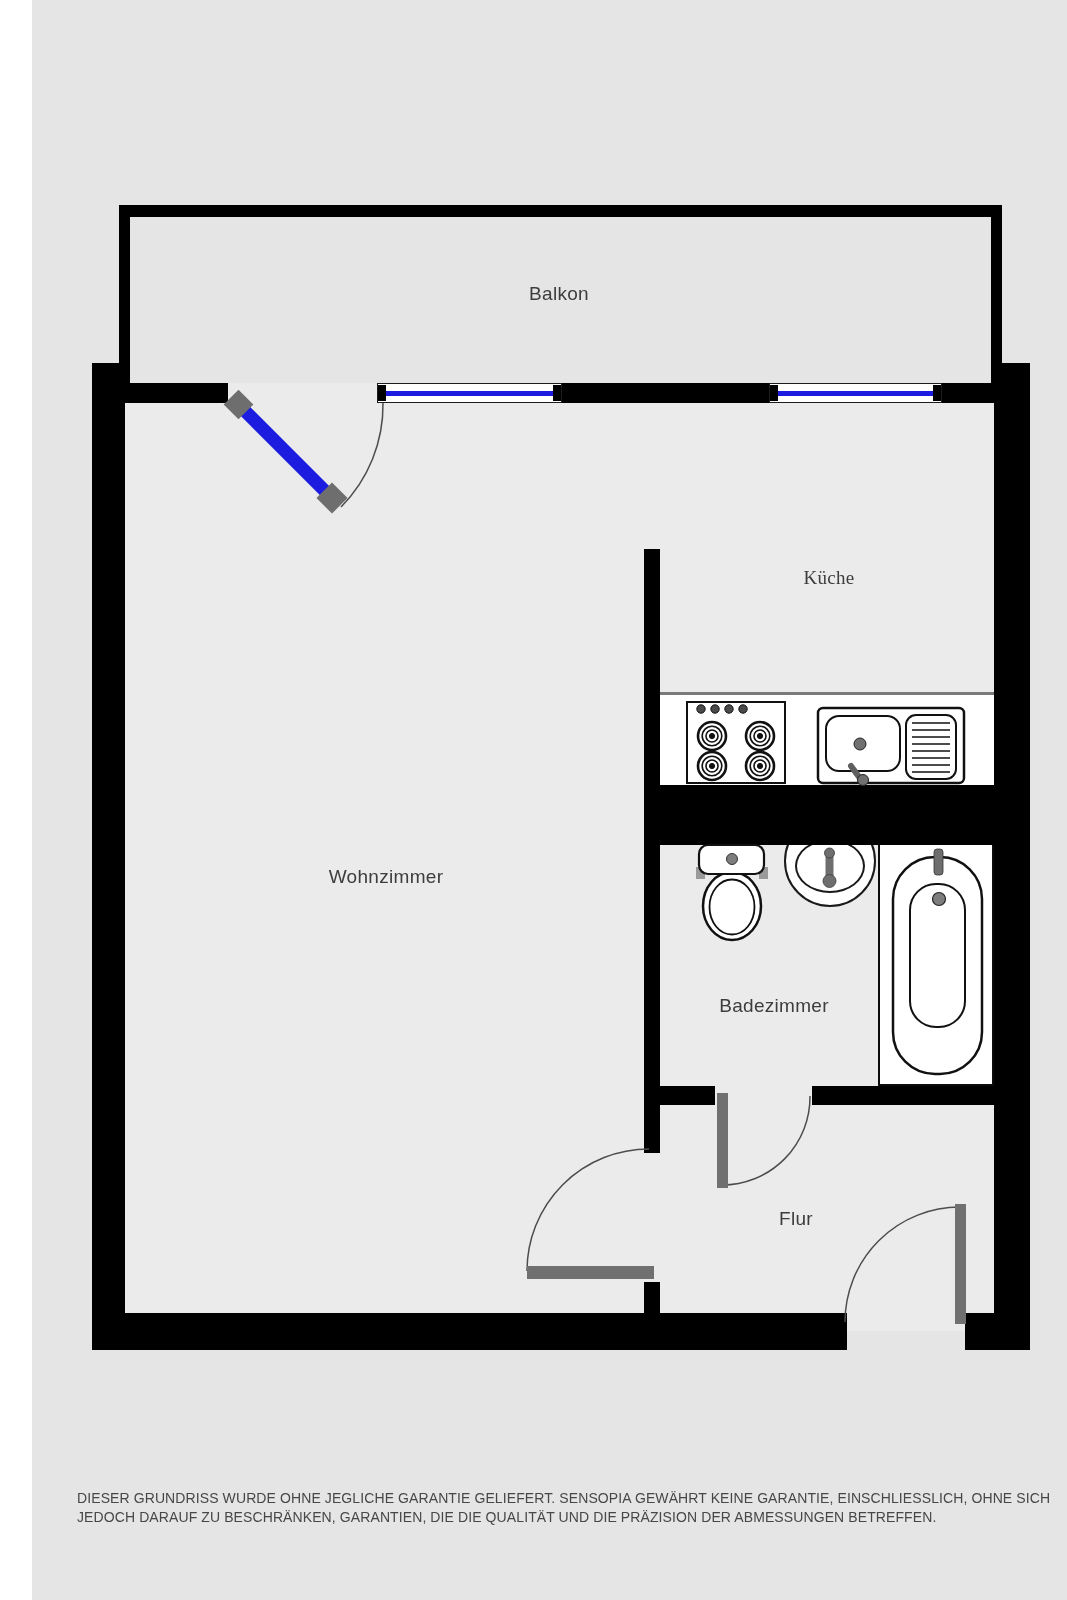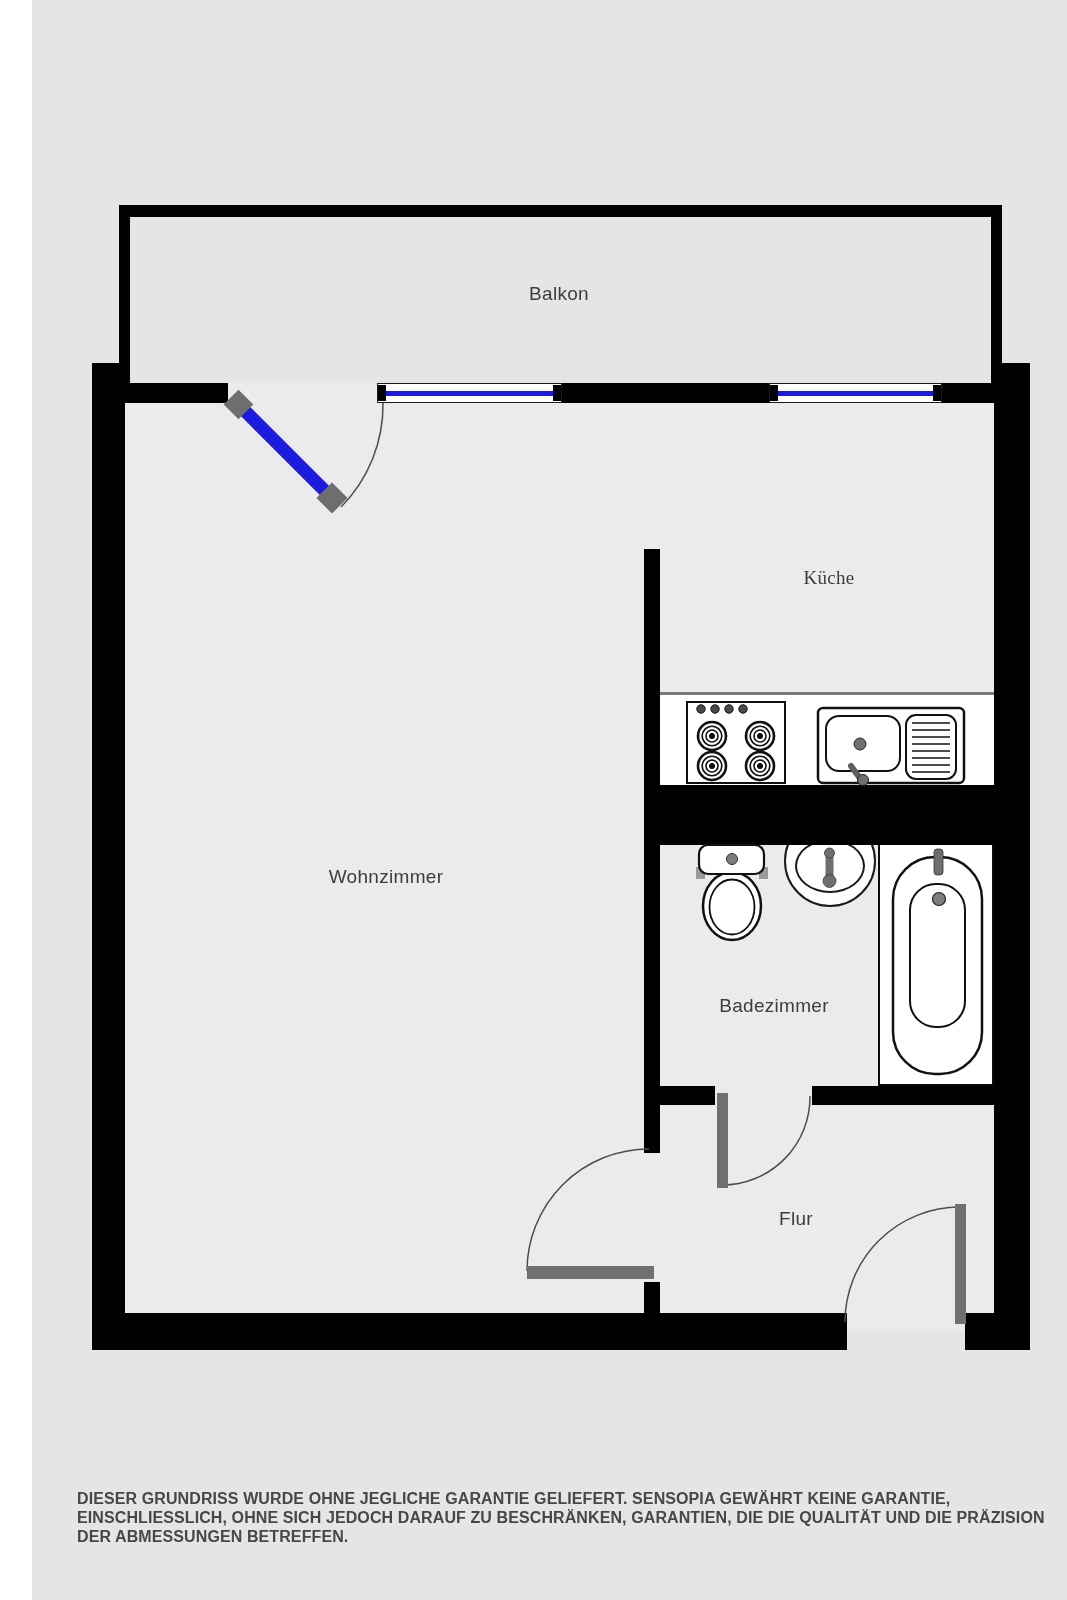--- a/index.html
+++ b/index.html
@@ -8,21 +8,21 @@
   .abs{position:absolute;}
   .wall{position:absolute;background:#000000;}
   .floor{position:absolute;background:#ebebeb;}
   .white{position:absolute;background:#ffffff;}
   .room-label{position:absolute;color:#3d3d3d;font-size:19px;letter-spacing:.3px;
               transform:translate(-50%,-50%);white-space:nowrap;}
   .window-frame{position:absolute;background:#ffffff;border:1px solid #1c1c1c;box-sizing:border-box;}
   .window-glass{position:absolute;background:#1c1ce0;}
   .window-cap{position:absolute;background:#000000;}
   #disclaimer{position:absolute;left:45px;top:1489px;width:980px;color:#474747;
-              font-size:16px;line-height:19px;letter-spacing:.1px;font-weight:bold;}
+              font-size:14px;line-height:19px;letter-spacing:.1px;}
   svg{position:absolute;left:0;top:0;}
 </style>
 </head>
 <body>
 
 <div id="canvas">
 
   <div class="floor" style="left:93px;top:383px;width:869px;height:930px;"></div>
   <div class="floor" style="left:815px;top:1313px;width:118px;height:18px;"></div>
 

